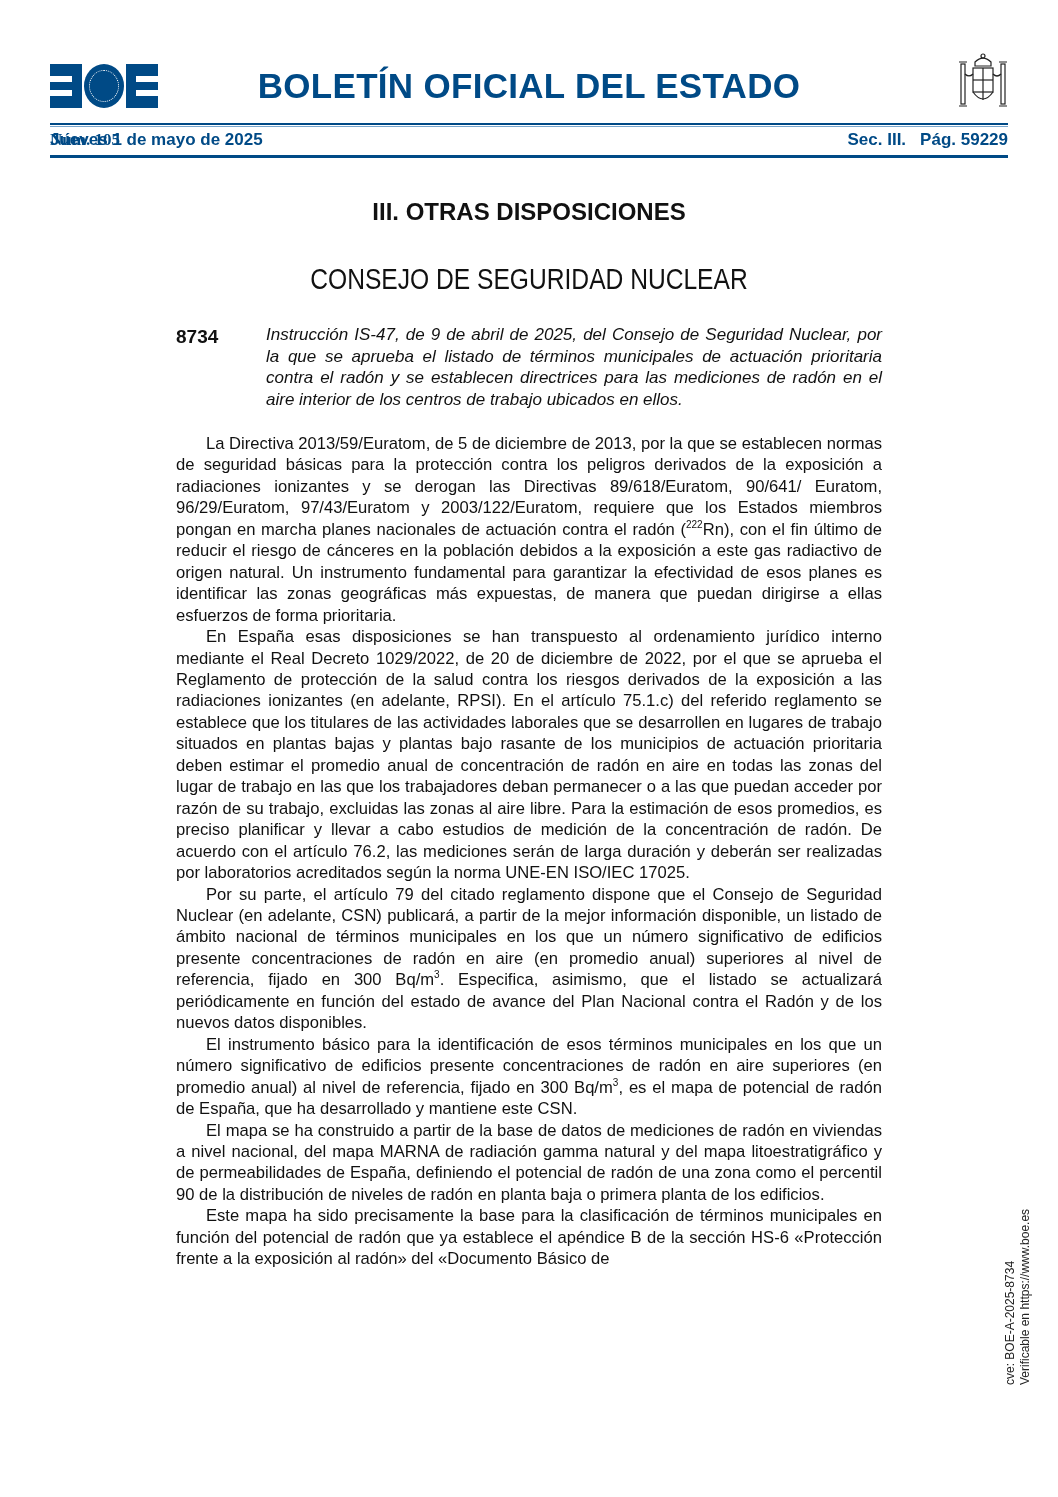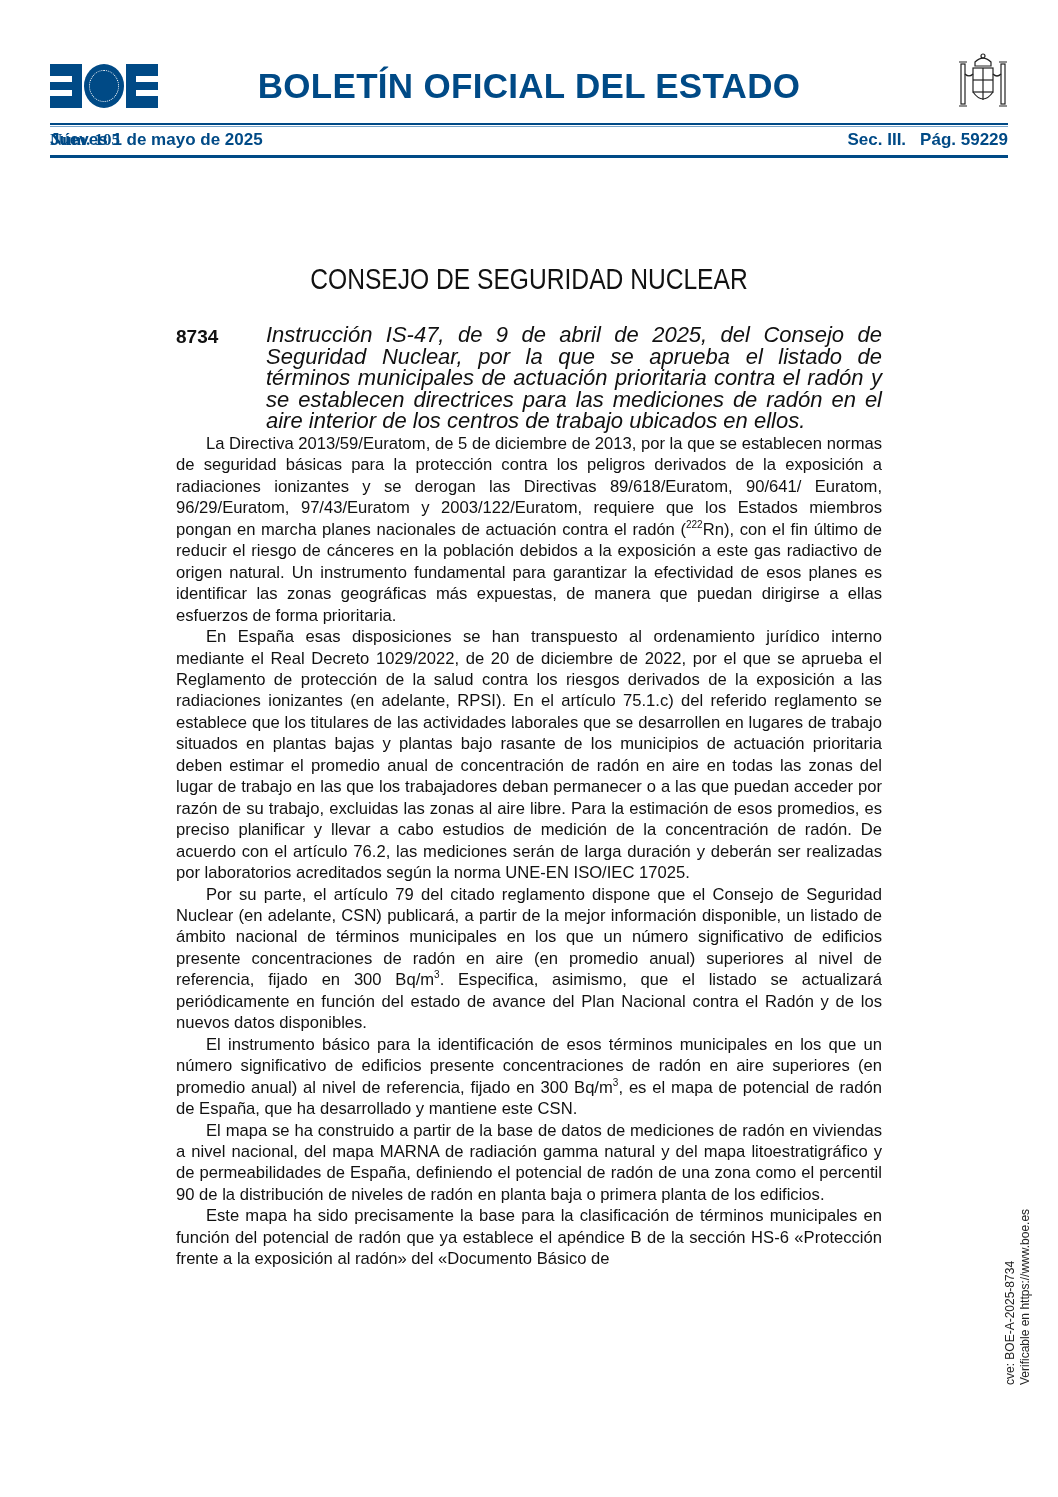--- a/index.html
+++ b/index.html
@@ -36,21 +36,21 @@
   .hdr-right span + span { margin-left:14px; }
 
   
   .section { position:absolute; left:0; width:1058px; top:198px; text-align:center;
              font-family:"Liberation Sans", sans-serif; font-weight:bold; font-size:24px; color:#111; }
   .org { position:absolute; left:0; width:1058px; top:262px; text-align:center;
          font-family:"Liberation Sans", sans-serif; font-size:30px; color:#111; transform:scaleX(0.82); }
 
   .dispnum { position:absolute; left:176px; top:326px; font-family:"Liberation Sans", sans-serif; font-weight:bold; font-size:19px; color:#111;text-align:right; }
   .disptitle { position:absolute; left:266px; top:324px; width:616px; text-align:justify;
-               font-family:"Liberation Sans", sans-serif; font-style:italic; font-size:22px; line-height:21.5px; color:#111; }
+               font-family:"Liberation Sans", sans-serif; font-style:italic; font-size:17px; line-height:21.5px; color:#111; }
 
   .body { position:absolute; left:176px; top:433px; width:706px;
           font-family:"Liberation Sans", sans-serif; font-size:16.6px; line-height:21.45px; color:#111; text-align:justify; }
   .body p { margin:0; text-indent:30px; }
   sup { font-size:10px; line-height:0; vertical-align:super; }
 
   .side { position:absolute; left:1003px; top:1385px; transform-origin:left top; transform:rotate(-90deg);
           font-family:"Liberation Sans", sans-serif; font-size:12px; line-height:15px; color:#222; white-space:nowrap; }
 </style>
 </head>
@@ -89,20 +89,21 @@
   <div class="hdr-row">
     <span class="hdr-num">Núm. 105</span>
     <span class="hdr-date">Jueves 1 de mayo de 2025</span>
     <span class="hdr-right">
       <span>Sec. III.</span><span>Pág. 59229</span>
     </span>
   </div>
 
   <div class="rule-bot"></div>
 
+  <div class="section">III. OTRAS DISPOSICIONES</div>
   <div class="org">CONSEJO DE SEGURIDAD NUCLEAR</div>
 
   <div class="dispnum">8734</div>
   <div class="disptitle">Instrucción IS-47, de 9 de abril de 2025, del Consejo de Seguridad Nuclear, por la que se aprueba el listado de términos municipales de actuación prioritaria contra el radón y se establecen directrices para las mediciones de radón en el aire interior de los centros de trabajo ubicados en ellos.</div>
 
   <div class="body">
     <p><span>La Directiva 2013/59/Euratom, de 5 de diciembre de 2013, por la que se establecen normas de seguridad básicas para la protección contra los peligros derivados de la exposición a radiaciones ionizantes y se derogan las Directivas 89/618/Euratom, 90/641/ Euratom, 96/29/Euratom, 97/43/Euratom y 2003/122/Euratom, requiere que los Estados miembros pongan en marcha planes nacionales de actuación contra el radón (</span><sup>222</sup><span>Rn), con el fin último de reducir el riesgo de cánceres en la población debidos a la exposición a este gas radiactivo de origen natural. Un instrumento fundamental para garantizar la efectividad de esos planes es identificar las zonas geográficas más expuestas, de manera que puedan dirigirse a ellas esfuerzos de forma prioritaria.</span></p>
     <p>En España esas disposiciones se han transpuesto al ordenamiento jurídico interno mediante el Real Decreto 1029/2022, de 20 de diciembre de 2022, por el que se aprueba el Reglamento de protección de la salud contra los riesgos derivados de la exposición a las radiaciones ionizantes (en adelante, RPSI). En el artículo 75.1.c) del referido reglamento se establece que los titulares de las actividades laborales que se desarrollen en lugares de trabajo situados en plantas bajas y plantas bajo rasante de los municipios de actuación prioritaria deben estimar el promedio anual de concentración de radón en aire en todas las zonas del lugar de trabajo en las que los trabajadores deban permanecer o a las que puedan acceder por razón de su trabajo, excluidas las zonas al aire libre. Para la estimación de esos promedios, es preciso planificar y llevar a cabo estudios de medición de la concentración de radón. De acuerdo con el artículo 76.2, las mediciones serán de larga duración y deberán ser realizadas por laboratorios acreditados según la norma UNE-EN ISO/IEC 17025.</p>
     <p><span>Por su parte, el artículo 79 del citado reglamento dispone que el Consejo de Seguridad Nuclear (en adelante, CSN) publicará, a partir de la mejor información disponible, un listado de ámbito nacional de términos municipales en los que un número significativo de edificios presente concentraciones de radón en aire (en promedio anual) superiores al nivel de referencia, fijado en 300 Bq/m</span><sup>3</sup><span>. Especifica, asimismo, que el listado se actualizará periódicamente en función del estado de avance del Plan Nacional contra el Radón y de los nuevos datos disponibles.</span></p>
     <p><span>El instrumento básico para la identificación de esos términos municipales en los que un número significativo de edificios presente concentraciones de radón en aire superiores (en promedio anual) al nivel de referencia, fijado en 300 Bq/m</span><sup>3</sup><span>, es el mapa de potencial de radón de España, que ha desarrollado y mantiene este CSN.</span></p>

